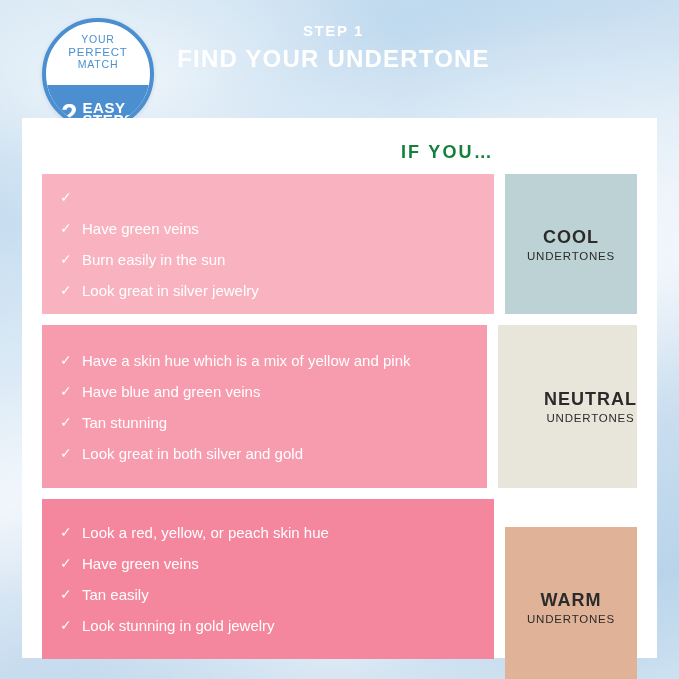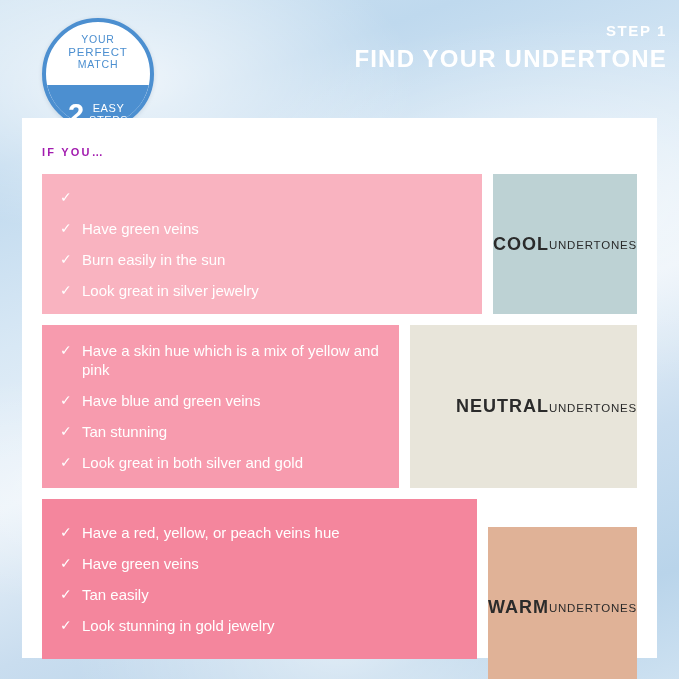--- a/index.html
+++ b/index.html
@@ -22,21 +22,21 @@
       radial-gradient(ellipse 500px 260px at 85% 30%, rgba(255,255,255,0.55), rgba(255,255,255,0) 72%),
       radial-gradient(ellipse 380px 200px at 50% 96%, rgba(255,255,255,0.5), rgba(255,255,255,0) 70%),
       radial-gradient(ellipse 300px 160px at 8% 72%, rgba(255,255,255,0.4), rgba(255,255,255,0) 70%);
     pointer-events: none;
   }
 
   
   .header {
     position: absolute;
     left: 0; right: 12px; top: 22px;
-    text-align: right;
+    text-align: center;
   }
   .step-label {
     color: #ffffff;
     font-size: 15px;
     letter-spacing: 1.6px;
     font-weight: bold;
     margin-bottom: 6px;
   }
   .main-title {
     color: #ffffff;
@@ -80,48 +80,48 @@
     gap: 5px;
     padding-top: 2px;
     box-sizing: border-box;
   }
   .badge-num {
     font-size: 29px;
     font-weight: bold;
     line-height: 1;
   }
   .badge-words {
-    text-align: center;
-    font-size: 11px;
+    text-align: left;
+    font-size: 15px;
     line-height: 12px;
     letter-spacing: 0.6px;
-    font-weight: normal;
+    font-weight: bold;
   }
 
   
   .card {
     position: absolute;
     left: 22px;
     top: 118px;
     width: 635px;
     height: 540px;
     background: #ffffff;
     box-sizing: border-box;
     padding: 12px 20px 16px 20px;
   }
   .col-heads {
     display: flex;
     align-items: center;
     height: 44px;
   }
   .head-if {
     width: 452px;
-    text-align: left;
-    color: #a21caf;
-    font-size: 11px;
+    text-align: right;
+    color: #15803d;
+    font-size: 18px;
     font-weight: bold;
     letter-spacing: 2.2px;
   }
   .head-you {
     flex: 1;
     text-align: center;
     color: #f4899f;
     font-size: 17px;
     font-weight: bold;
     letter-spacing: 1.6px;
@@ -151,20 +151,21 @@
     width: 22px;
     flex: 0 0 22px;
     color: #ffffff;
     font-size: 14px;
     line-height: 19px;
   }
   .swatch {
     flex: 1;
     margin-left: 11px;
     display: flex;
+    flex-direction: column;
     align-items: center;
     justify-content: center;
     text-align: center;
   }
   .swatch-title {
     color: #2b2b2b;
     font-size: 18px;
     font-weight: bold;
     letter-spacing: 1px;
   }
@@ -259,21 +260,21 @@
     <div class="swatch">
       <div class="swatch-title">NEUTRAL</div>
       <div class="swatch-sub">UNDERTONES</div>
     </div>
   </div>
 
   <div class="row r3">
     <div class="traits">
       <div class="trait">
         <span class="check">✓</span>
-        <span>Have a red, yellow, or peach veins hue</span>
+        <span>Look a red, yellow, or peach skin hue</span>
       </div>
       <div class="trait">
         <span class="check">✓</span>
         <span>Have green veins</span>
       </div>
       <div class="trait">
         <span class="check">✓</span>
         <span>Tan easily</span>
       </div>
       <div class="trait">

